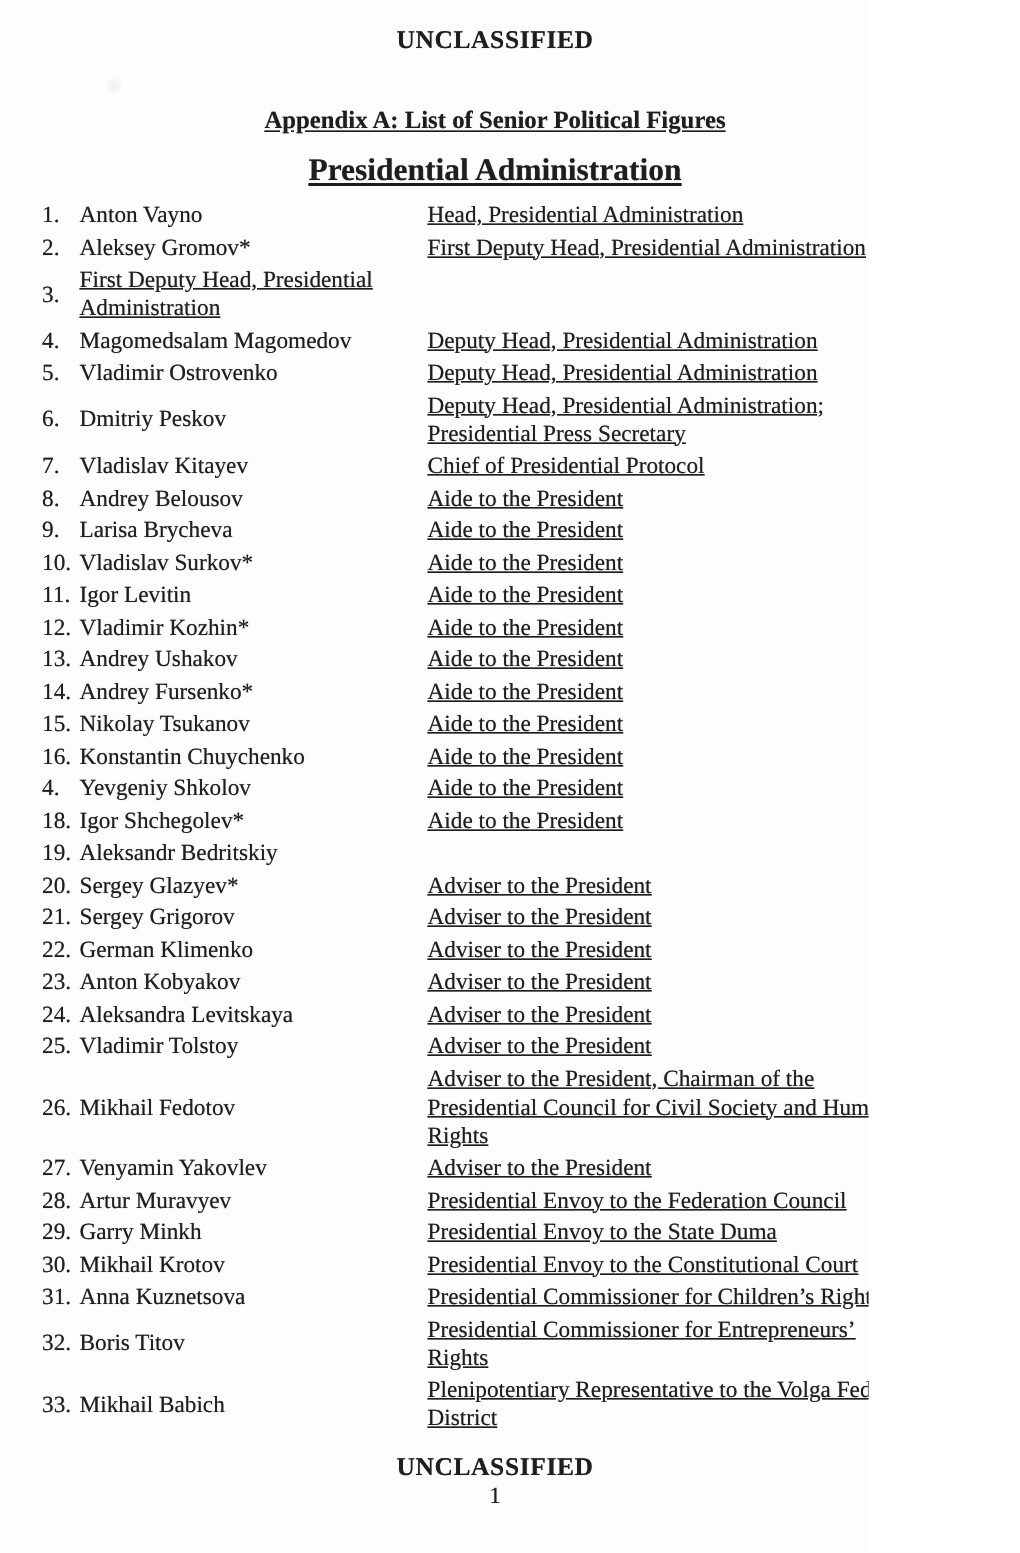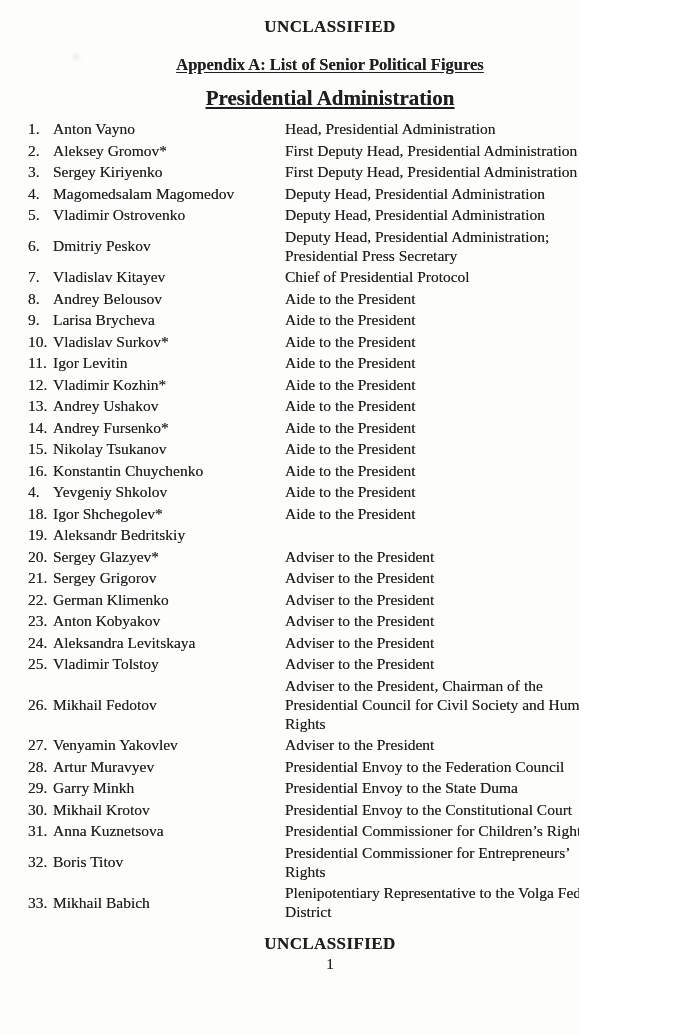--- a/index.html
+++ b/index.html
@@ -27,21 +27,21 @@
     text-align: center;
     font-weight: bold;
     font-size: 17px;
     letter-spacing: 0.4px;
     padding-top: 17px;
   }
   .appendix-title {
     text-align: center;
     font-weight: bold;
     font-size: 16.5px;
-    margin-top: 18px;
+    margin-top: 33px;
   }
   .section-title {
     text-align: center;
     font-weight: bold;
     font-size: 21px;
     margin-top: 11px;
   }
   .underlined { text-decoration: underline; text-underline-offset: 2px; }
   ol.figures {
     list-style: none;
@@ -49,21 +49,21 @@
   }
   .row {
     display: grid;
     grid-template-columns: 25px 232px 1fr;
     align-items: center;
     margin-bottom: 2.5px;
     font-size: 15.5px;
     line-height: 19px;
   }
   .row .num { text-align: left; }
-  .row .title { white-space: pre-line; max-width: 347px; }
+  .row .title { white-space: pre-line; max-width: 347px; text-decoration: underline; }
   .footer {
     text-align: center;
     margin-top: 13px;
   }
   .footer .cls {
     font-weight: bold;
     font-size: 17px;
     letter-spacing: 0.4px;
   }
   .footer .pg {
@@ -93,21 +93,20 @@
     <span class="name">Anton Vayno</span>
     <span class="title">Head, Presidential Administration</span>
   </li>
         <li class="row">
     <span class="num">2.</span>
     <span class="name">Aleksey Gromov*</span>
     <span class="title">First Deputy Head, Presidential Administration</span>
   </li>
         <li class="row">
     <span class="num">3.</span>
-    <span class="name">Sergey Kiriyenko</span>
     <span class="title">First Deputy Head, Presidential Administration</span>
   </li>
         <li class="row">
     <span class="num">4.</span>
     <span class="name">Magomedsalam Magomedov</span>
     <span class="title">Deputy Head, Presidential Administration</span>
   </li>
         <li class="row">
     <span class="num">5.</span>
     <span class="name">Vladimir Ostrovenko</span>

